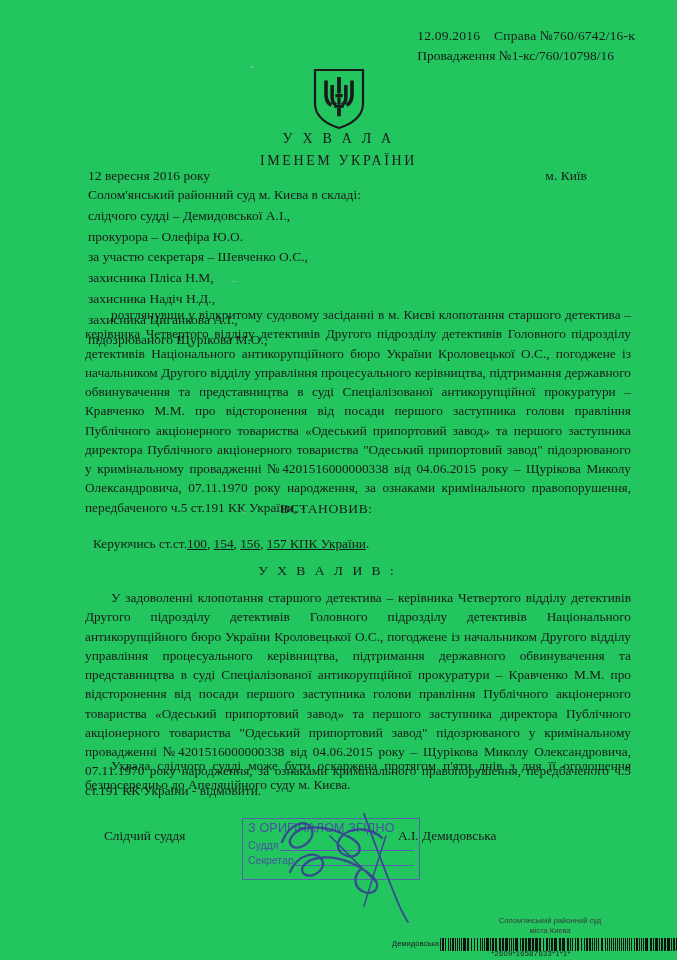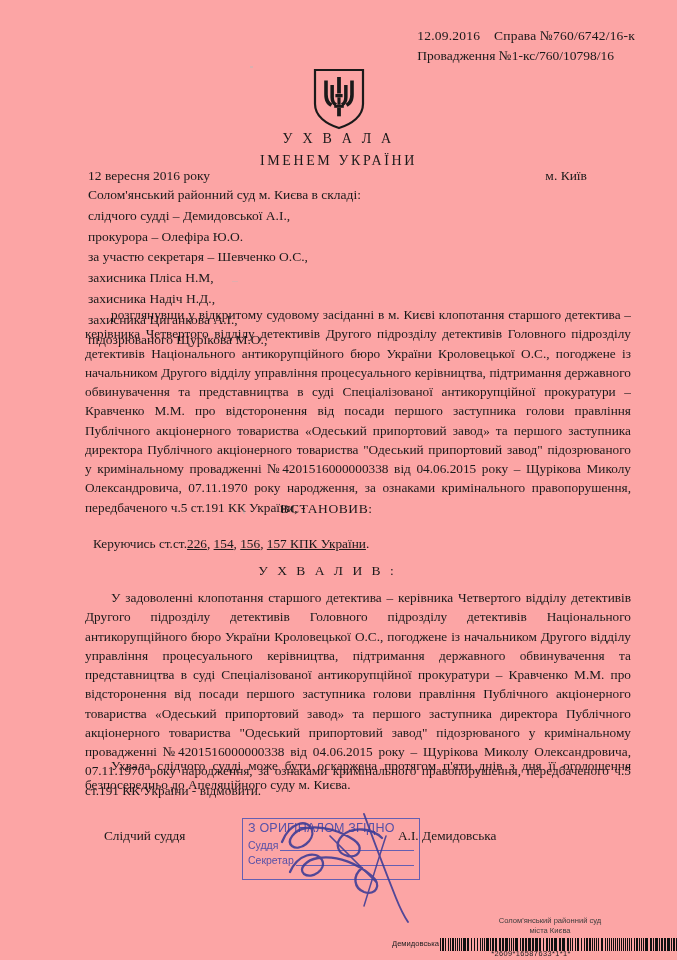--- a/index.html
+++ b/index.html
@@ -4,21 +4,21 @@
 <style>
   html, body {
     margin: 0;
     padding: 0;
     background: #ffffff;
   }
   #page {
     position: relative;
     width: 677px;
     height: 960px;
-    background: #fca5a5;
+    background: #22c55e;
     overflow: hidden;
     font-family: "Liberation Serif", "DejaVu Serif", serif;
     color: #1a1a1a;
   }
 
   
   .doc-header {
     position: absolute;
     top: 26px;
     right: 42px;
@@ -292,21 +292,21 @@
     <div>підозрюваного Щурікова М.О.,</div>
   </div>
 
   <div class="body-block" id="intro-paragraph">
     <p>розглянувши у відкритому судовому засіданні в м. Києві клопотання старшого детектива – керівника Четвертого відділу детективів Другого підрозділу детективів Головного підрозділу детективів Національного антикорупційного бюро України Кроловецької О.С., погоджене із начальником Другого відділу управління процесуального керівництва, підтримання державного обвинувачення та представництва в суді Спеціалізованої антикорупційної прокуратури – Кравченко М.М. про відсторонення від посади першого заступника голови правління Публічного акціонерного товариства «Одеський припортовий завод» та першого заступника директора Публічного акціонерного товариства "Одеський припортовий завод" підозрюваного у кримінальному провадженні №4201516000000338 від 04.06.2015 року – Щурікова Миколу Олександровича, 07.11.1970 року народження, за ознаками кримінального правопорушення, передбаченого ч.5 ст.191 КК України, -</p>
   </div>
 
   <div class="section-heading" id="heading-vstanoviv">ВСТАНОВИВ:</div>
 
   <div id="articles-line">
-    <span>Керуючись ст.ст.</span><span class="lnk">226</span><span>, </span><span class="lnk">154</span><span>, </span><span class="lnk">156</span><span>, </span><span class="lnk">157 КПК України</span><span>.</span>
+    <span>Керуючись ст.ст.</span><span class="lnk">100</span><span>, </span><span class="lnk">154</span><span>, </span><span class="lnk">156</span><span>, </span><span class="lnk">157 КПК України</span><span>.</span>
   </div>
 
   <div class="section-heading" id="heading-uhvaliv">У Х В А Л И В :</div>
 
   <div class="body-block" id="ruling-paragraph">
     <p>У задоволенні клопотання старшого детектива – керівника Четвертого відділу детективів Другого підрозділу детективів Головного підрозділу детективів Національного антикорупційного бюро України Кроловецької О.С., погоджене із начальником Другого відділу управління процесуального керівництва, підтримання державного обвинувачення та представництва в суді Спеціалізованої антикорупційної прокуратури – Кравченко М.М. про відсторонення від посади першого заступника голови правління Публічного акціонерного товариства «Одеський припортовий завод» та першого заступника директора Публічного акціонерного товариства "Одеський припортовий завод" підозрюваного у кримінальному провадженні №4201516000000338 від 04.06.2015 року – Щурікова Миколу Олександровича, 07.11.1970 року народження, за ознаками кримінального правопорушення, передбаченого ч.5 ст.191 КК України - відмовити.</p>
   </div>
 
   <div class="body-block" id="appeal-paragraph">
     <p>Ухвала слідчого судді може бути оскаржена протягом п'яти днів з дня її оголошення безпосередньо до Апеляційного суду м. Києва.</p>

